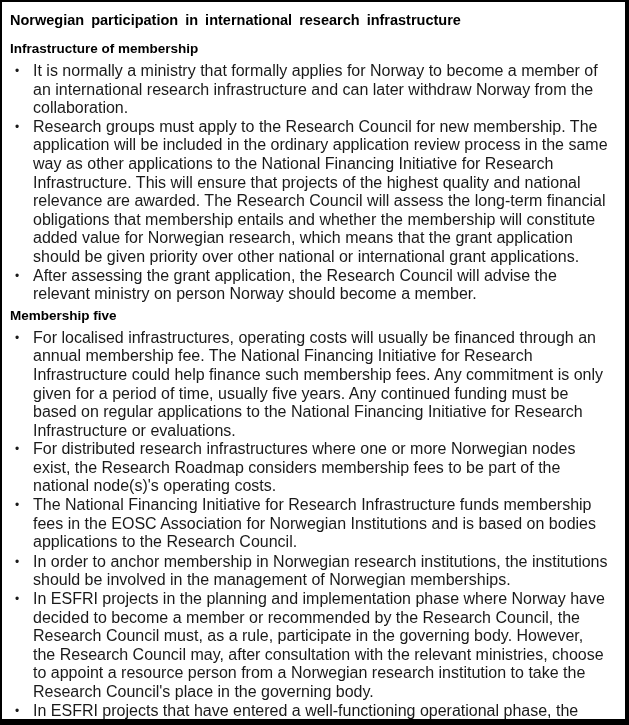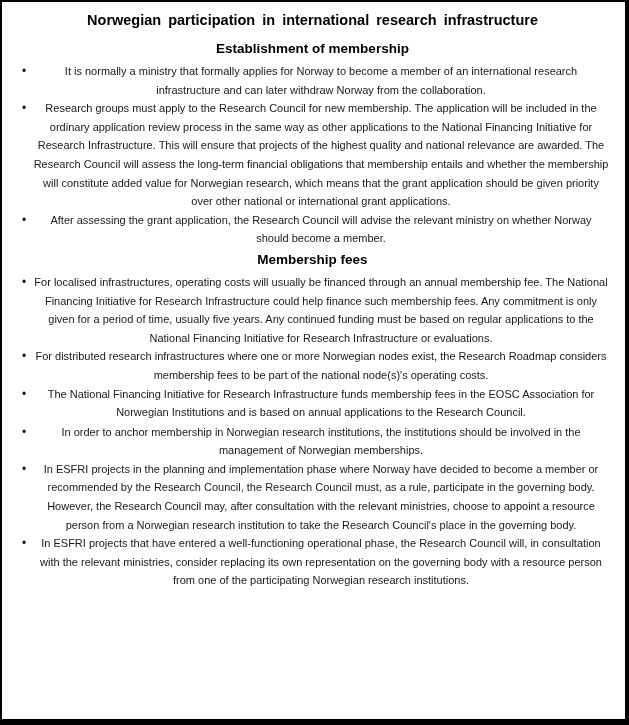--- a/index.html
+++ b/index.html
@@ -13,21 +13,20 @@
     height: 725px;
     box-sizing: border-box;
     background: #ffffff;
     border: 2px solid #000000;
     border-right-width: 4px;
     border-bottom-width: 6px;
     padding: 8px 10px 0 8px;
     overflow: hidden;
     font-family: "Liberation Sans", sans-serif;
     color: #1a1a1a;
-    text-align: center;
   }
   .doc-title {
     margin: 0 0 10px 0;
     font-size: 14.5px;
     font-weight: bold;
     line-height: 20px;
     word-spacing: 3px;
     color: #000000;
   }
   .section-heading {
@@ -49,63 +48,63 @@
     flex: none;
     width: 18px;
     padding-left: 5px;
     font-size: 12px;
     line-height: 18.6px;
     color: #1a1a1a;
   }
   .bullet-text {
     flex: 1;
     max-width: 576px;
-    font-size: 11px;
+    font-size: 16px;
     line-height: 18.6px;
   }
 </style>
 </head>
 <body>
 
 <div class="doc">
 
   <h1 class="doc-title">Norwegian participation in international research infrastructure</h1>
 
   <section>
-    <h2 class="section-heading">Establishment of membership</h2>
+    <h2 class="section-heading">Infrastructure of membership</h2>
     <div class="bullet-list">
       <div class="bullet-item">
         <span class="bullet-marker">•</span>
         <span class="bullet-text">It is normally a ministry that formally applies for Norway to become a member of an international research infrastructure and can later withdraw Norway from the collaboration.</span>
       </div>
       <div class="bullet-item">
         <span class="bullet-marker">•</span>
         <span class="bullet-text">Research groups must apply to the Research Council for new membership. The application will be included in the ordinary application review process in the same way as other applications to the National Financing Initiative for Research Infrastructure. This will ensure that projects of the highest quality and national relevance are awarded. The Research Council will assess the long-term financial obligations that membership entails and whether the membership will constitute added value for Norwegian research, which means that the grant application should be given priority over other national or international grant applications.</span>
       </div>
       <div class="bullet-item">
         <span class="bullet-marker">•</span>
-        <span class="bullet-text">After assessing the grant application, the Research Council will advise the relevant ministry on whether Norway should become a member.</span>
+        <span class="bullet-text">After assessing the grant application, the Research Council will advise the relevant ministry on person Norway should become a member.</span>
       </div>
     </div>
   </section>
 
   <section>
-    <h2 class="section-heading">Membership fees</h2>
+    <h2 class="section-heading">Membership five</h2>
     <div class="bullet-list">
       <div class="bullet-item">
         <span class="bullet-marker">•</span>
         <span class="bullet-text">For localised infrastructures, operating costs will usually be financed through an annual membership fee. The National Financing Initiative for Research Infrastructure could help finance such membership fees. Any commitment is only given for a period of time, usually five years. Any continued funding must be based on regular applications to the National Financing Initiative for Research Infrastructure or evaluations.</span>
       </div>
       <div class="bullet-item">
         <span class="bullet-marker">•</span>
         <span class="bullet-text">For distributed research infrastructures where one or more Norwegian nodes exist, the Research Roadmap considers membership fees to be part of the national node(s)'s operating costs.</span>
       </div>
       <div class="bullet-item">
         <span class="bullet-marker">•</span>
-        <span class="bullet-text">The National Financing Initiative for Research Infrastructure funds membership fees in the EOSC Association for Norwegian Institutions and is based on annual applications to the Research Council.</span>
+        <span class="bullet-text">The National Financing Initiative for Research Infrastructure funds membership fees in the EOSC Association for Norwegian Institutions and is based on bodies applications to the Research Council.</span>
       </div>
     </div>
   </section>
 
   <section>
     <div class="bullet-list">
       <div class="bullet-item">
         <span class="bullet-marker">•</span>
         <span class="bullet-text">In order to anchor membership in Norwegian research institutions, the institutions should be involved in the management of Norwegian memberships.</span>
       </div>

